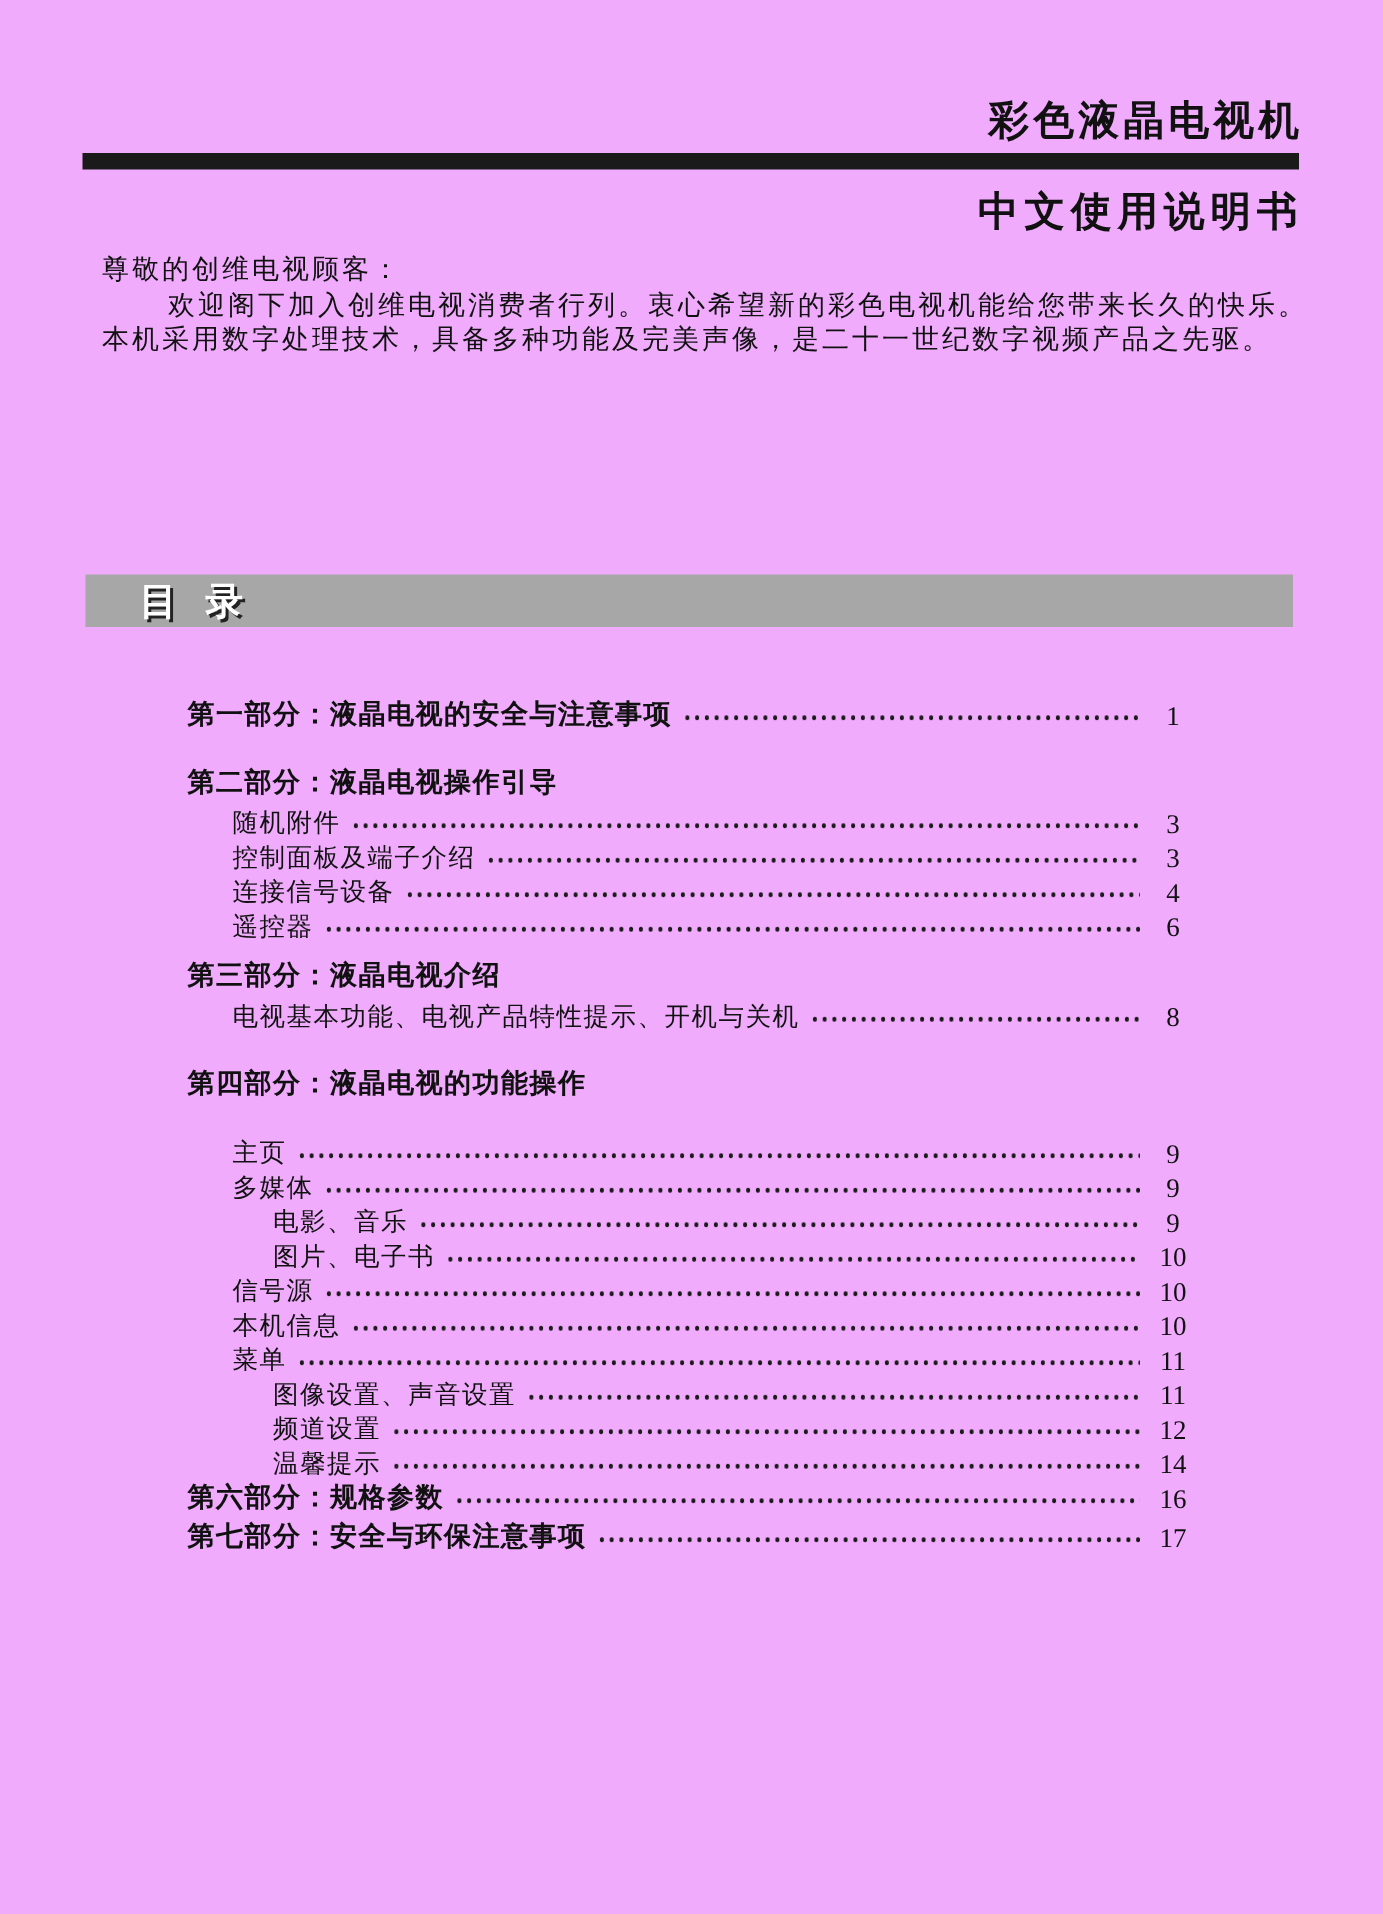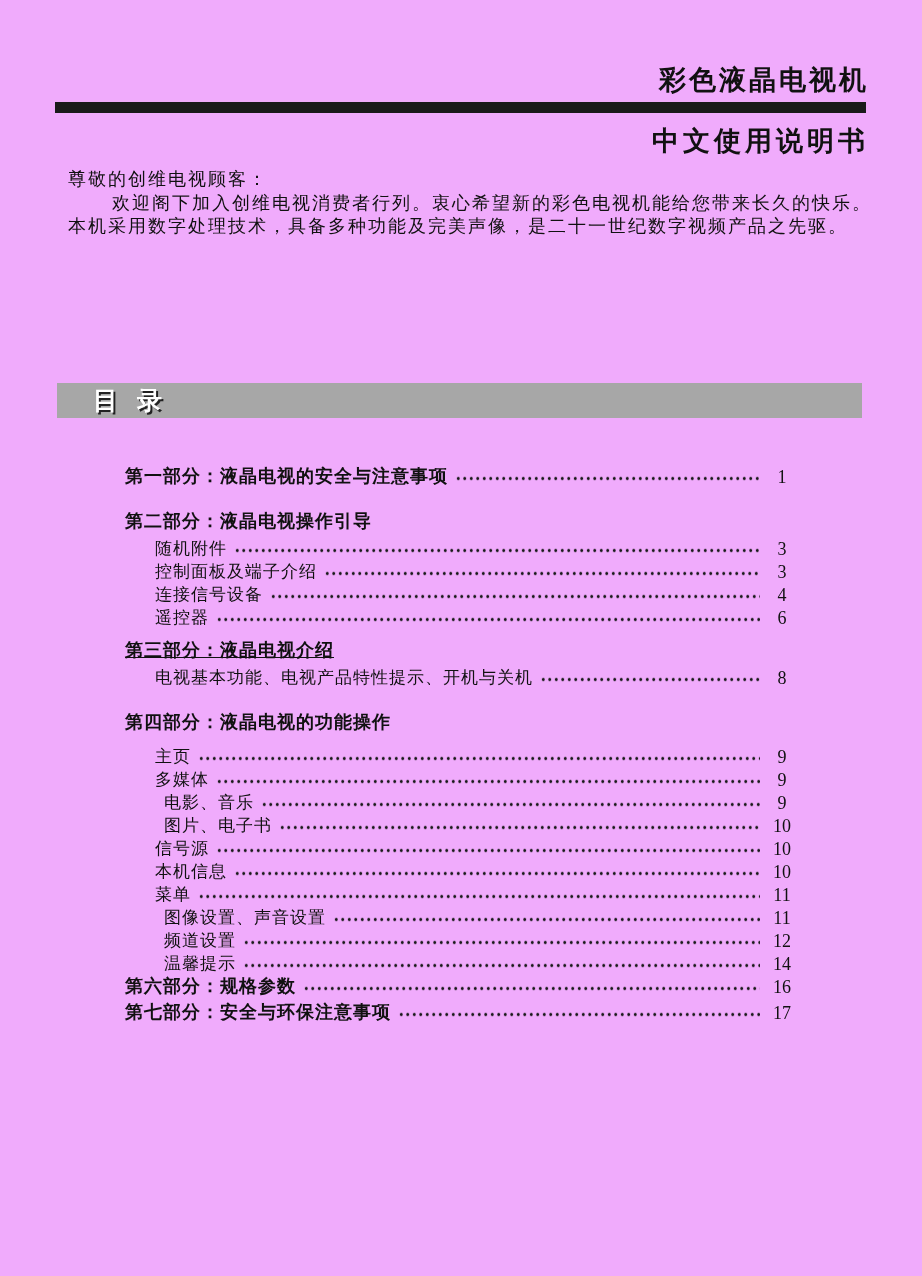--- a/index.html
+++ b/index.html
@@ -55,21 +55,21 @@
   
   .toc-list {
     position: absolute; top: 465px; left: 125px; width: 675px;
   }
   .toc-row {
     display: flex; align-items: flex-end; height: 23px;
     font-size: 17px; letter-spacing: 1px; color: var(--text, #111111);
   }
   .toc-row.part { font-weight: bold; font-size: 18px; }
   .toc-row.sub1 { margin-left: 30px; }
-  .toc-row.sub2 { margin-left: 39px; }
+  .toc-row.sub2 { margin-left: 57px; }
   .toc-title { white-space: nowrap; }
   .dots {
     flex: 1; align-self: stretch;
     margin: 0 4px 0 7px;
     background-image: radial-gradient(circle, var(--dots, #1b1b1b) 1.4px, transparent 1.6px);
     background-size: 6.5px 6.5px;
     background-repeat: repeat-x;
     background-position: left 58%;
   }
   .pagenum {
@@ -122,32 +122,32 @@
       <div class="toc-row sub1">
         <span class="toc-title">连接信号设备</span>
         <span class="dots"></span>
         <span class="pagenum">4</span>
       </div>
       <div class="toc-row sub1">
         <span class="toc-title">遥控器</span>
         <span class="dots"></span>
         <span class="pagenum">6</span>
       </div>
-      <div class="toc-row part" style="margin-top: 10px; text-decoration: underline;">
+      <div class="toc-row part" style="margin-top: 10px;">
         <span class="toc-title">第三部分：液晶电视介绍</span>
       </div>
       <div class="toc-row sub1" style="margin-top: 4px;">
         <span class="toc-title">电视基本功能、电视产品特性提示、开机与关机</span>
         <span class="dots"></span>
         <span class="pagenum">8</span>
       </div>
       <div class="toc-row part" style="margin-top: 22px;">
         <span class="toc-title">第四部分：液晶电视的功能操作</span>
       </div>
-      <div class="toc-row sub1" style="margin-top: 11px;">
+      <div class="toc-row sub1" style="margin-top: 23px;">
         <span class="toc-title">主页</span>
         <span class="dots"></span>
         <span class="pagenum">9</span>
       </div>
       <div class="toc-row sub1">
         <span class="toc-title">多媒体</span>
         <span class="dots"></span>
         <span class="pagenum">9</span>
       </div>
       <div class="toc-row sub2">

